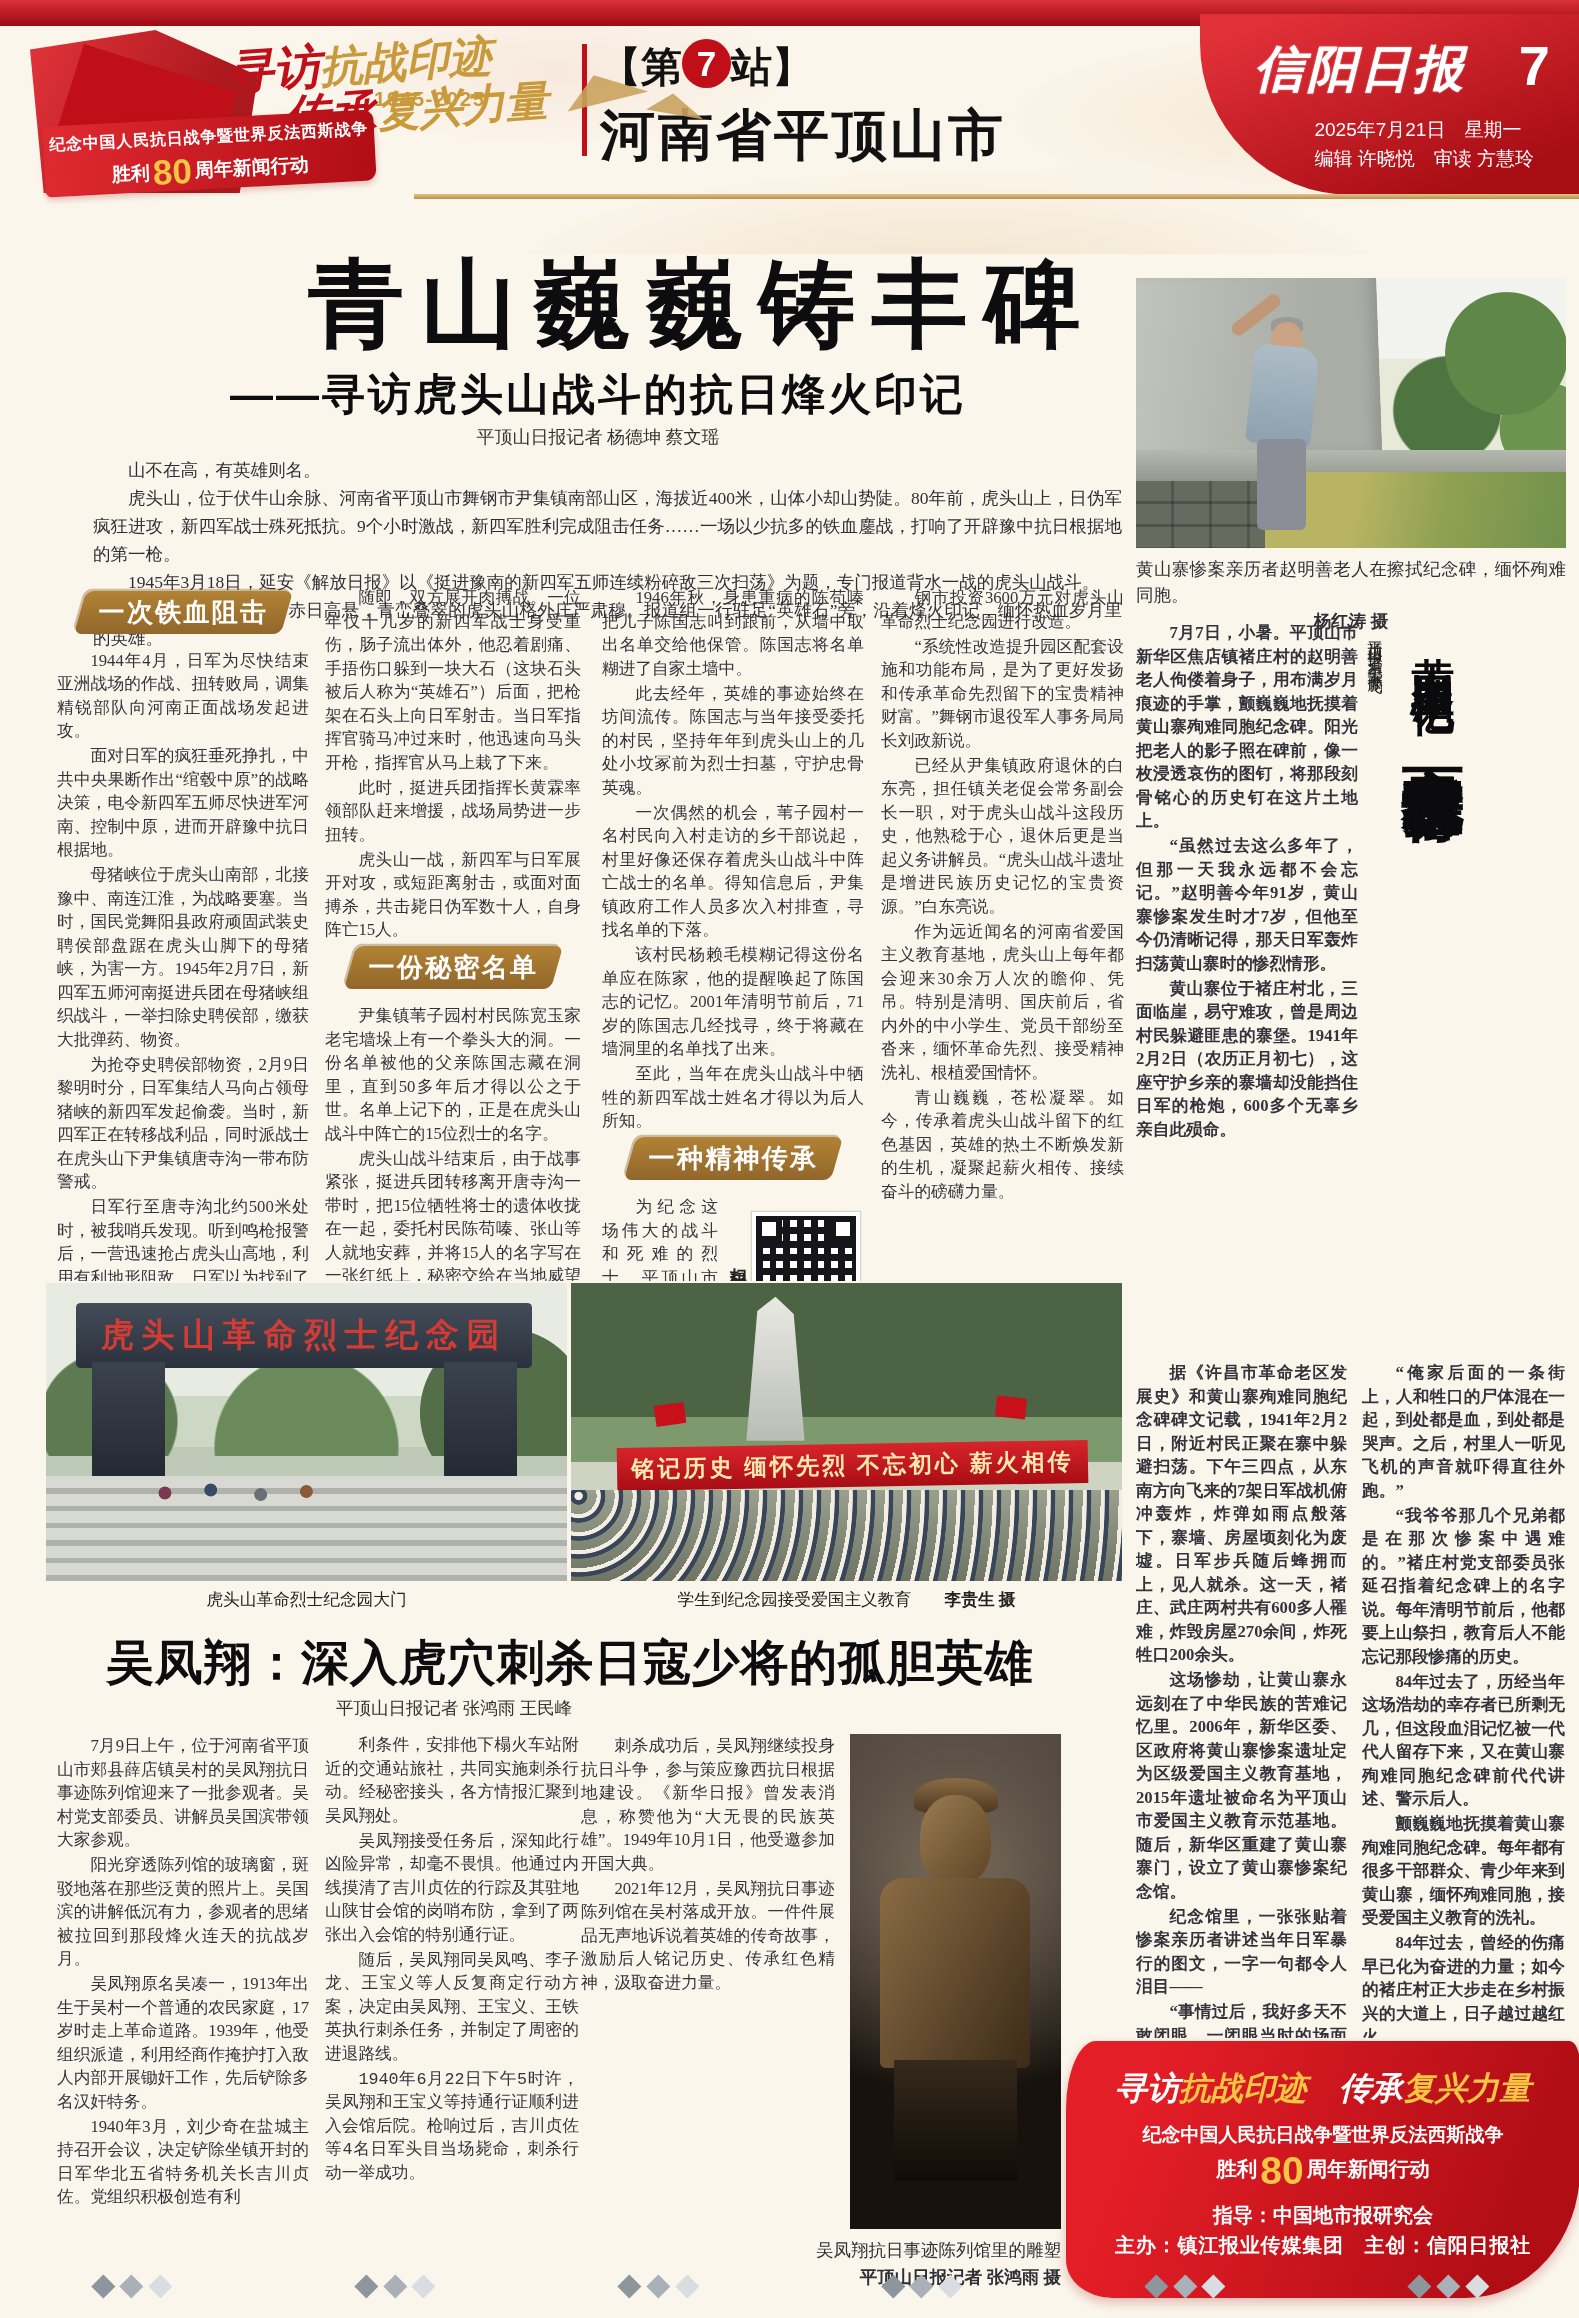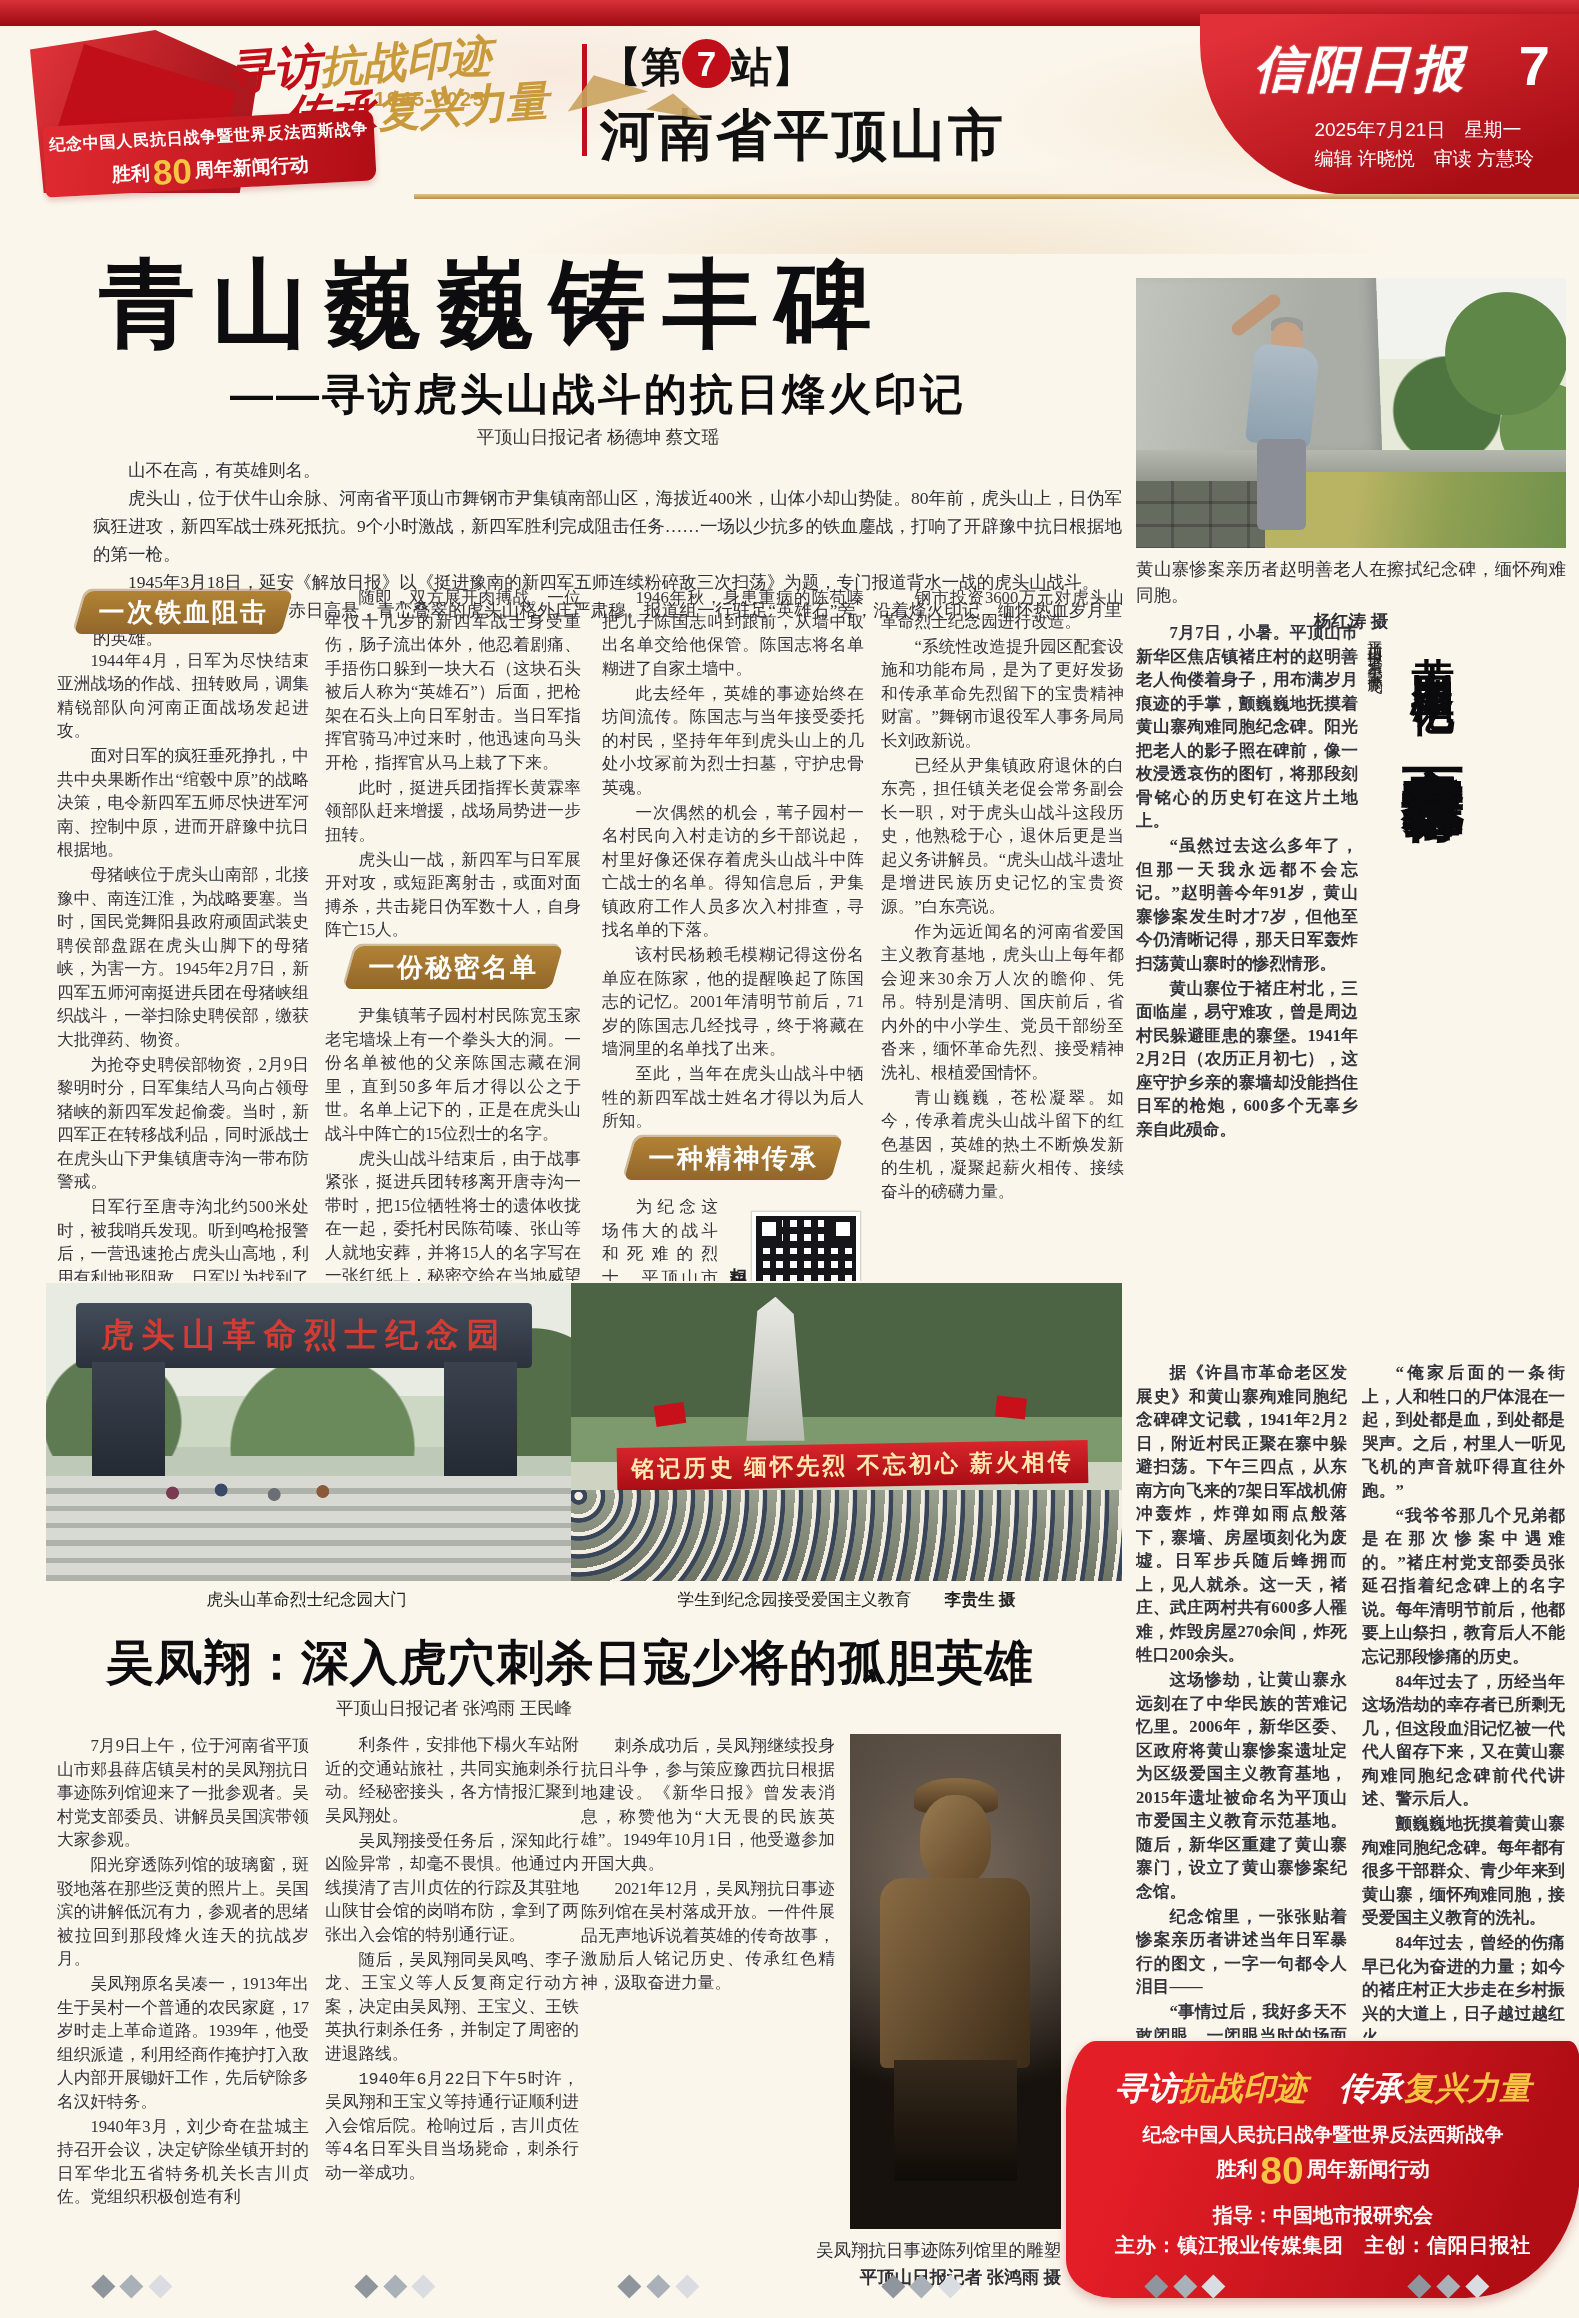--- a/index.html
+++ b/index.html
@@ -39,21 +39,21 @@
      border-radius:0 0 0 152px;}
   .paper-name{top:36px;right:114px;color:#fff;font-size:50px;font-weight:bold;font-style:italic;
      letter-spacing:3px;text-shadow:0 0 1.5px #fff;}
   .page-num{top:33px;right:30px;color:#fff;font-size:56px;font-weight:bold;
      font-family:"Liberation Sans","DejaVu Sans",sans-serif;}
   .date-block{top:115px;right:46px;color:#fff;text-align:left;font-size:19px;line-height:29px;white-space:nowrap;}
   .gold-rule{top:194px;left:414px;width:1166px;height:4.6px;background:linear-gradient(#e2c387,#b98f4e);}
   .crane{width:0;height:0;border-left:34px solid transparent;border-right:49px solid transparent;
      border-bottom:29px solid #c9a25e;opacity:.9;}
   
-  .m-title{top:241px;left:99px;width:998px;text-align:left;font-size:96px;font-weight:900;
+  .m-title{top:241px;left:99px;width:998px;text-align:right;font-size:96px;font-weight:900;
      color:#0d0d0f;letter-spacing:16.7px;}
   .m-sub{top:366px;left:99px;width:998px;text-align:center;font-size:43px;font-weight:900;
      color:#0d0d0f;letter-spacing:3px;}
   .m-byline{top:425px;left:99px;width:998px;text-align:center;font-size:18px;color:#333;}
   .intro{top:456px;left:93px;width:1029px;font-size:17.5px;line-height:28px;}
   .intro p{margin:0;text-indent:2em;text-align:justify;}
   
   .col{top:586px;height:695px;overflow:hidden;}
   .col p,.rt-col p,.b-col p{margin:0 0 1.5px 0;text-indent:2em;text-align:justify;
      font-size:16.7px;line-height:23.5px;color:#33333b;}
@@ -67,21 +67,21 @@
       repeating-linear-gradient(0deg,#15151a 0 6.8px,transparent 6.8px 13.7px),
       repeating-linear-gradient(90deg,#15151a 0 6.8px,#fff 6.8px 13.7px);
       outline:4.6px solid #fff;box-shadow:0 0 0 5.3px #d8d3c8;}
   .qr i{position:absolute;width:26px;height:26px;background:#fff;border:6.8px solid #15151a;box-sizing:border-box;}
   .qr i:nth-child(1){top:0;left:0;} .qr i:nth-child(2){top:0;right:0;} .qr i:nth-child(3){bottom:0;left:0;}
   
   .photo{overflow:hidden;}
   .caption{font-size:16.7px;color:#222;}
   .credit{font-weight:bold;}
   
-  .gate-photo{top:1283px;left:46px;width:521px;height:298px;background:linear-gradient(#e7ebe2 0 38%,#cdd8c4 38% 55%,#bfc9b8 55%);padding-left:32px;}
+  .gate-photo{top:1283px;left:46px;width:521px;height:298px;background:linear-gradient(#e7ebe2 0 38%,#cdd8c4 38% 55%,#bfc9b8 55%);}
   .gate-trees{position:absolute;top:0;left:0;width:100%;height:58%;
      background:radial-gradient(circle at 12% 80%,#5d7a52 0 68px,transparent 70px),
                 radial-gradient(circle at 88% 75%,#546e49 0 84px,transparent 85px),
                 radial-gradient(circle at 50% 95%,#6a8a5c 0 91px,transparent 93px);}
   .gate-lintel{position:absolute;top:20px;left:30px;width:456px;height:65px;background:linear-gradient(#434c59,#2b323d);
      border-radius:4.6px;text-align:center;}
   .gate-lintel span{color:#d23c35;font-size:33px;font-weight:bold;line-height:65px;letter-spacing:7.6px;}
   .gate-pillar{position:absolute;top:79px;width:73px;height:114px;background:linear-gradient(#3a424e,#242a33);}
   .gate-steps{position:absolute;bottom:0;left:0;width:100%;height:105px;
      background:repeating-linear-gradient(#d7d9d2 0 12px,#aeb2ab 12px 17.5px);}

